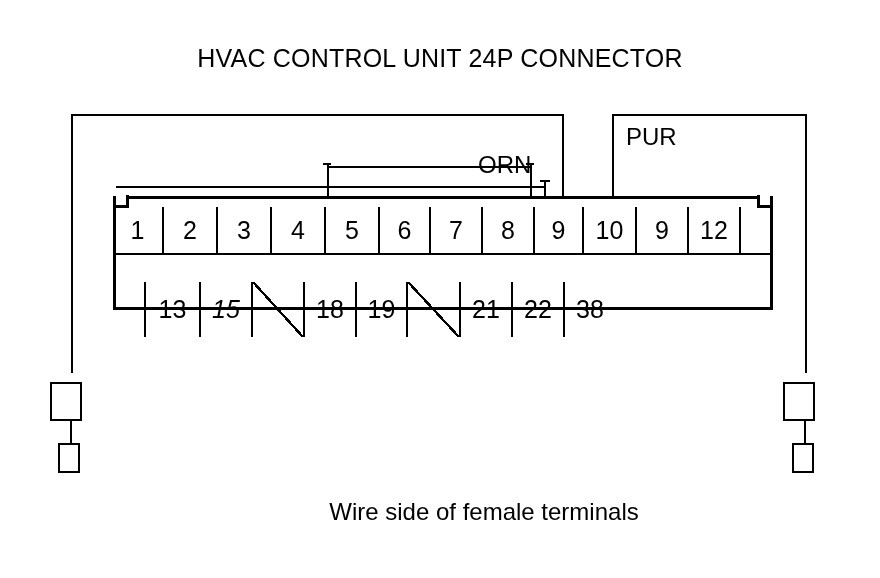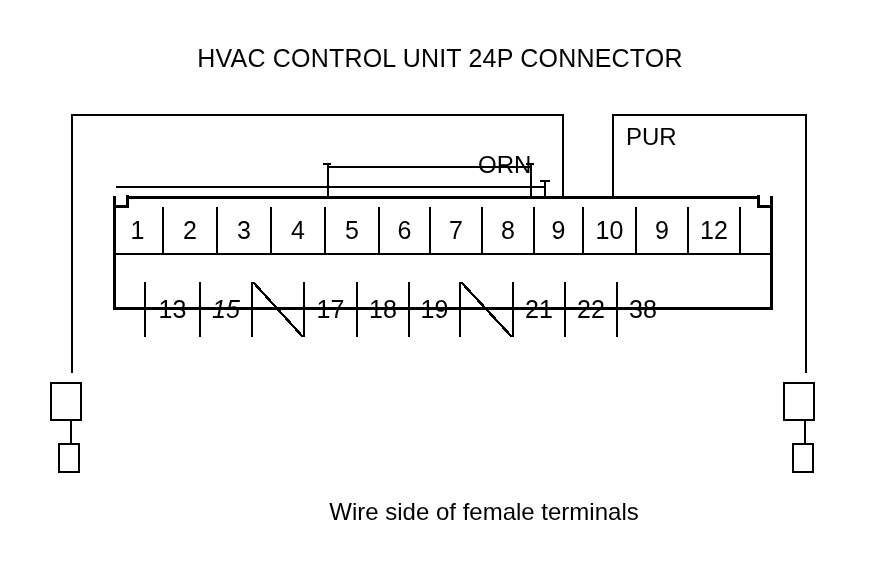--- a/index.html
+++ b/index.html
@@ -205,21 +205,20 @@
         <div class="cell" style="width: 53px; flex: 0 0 53px; text-align: right;">10</div>
         <div class="cell" style="width: 52px; flex: 0 0 52px;">9</div>
         <div class="cell" style="width: 52px; flex: 0 0 52px;">12</div>
         <div class="cell blank" style="width: 32px; flex: 0 0 32px;"></div>
       </div>
     <div id="row-bottom">
         <div class="cell blank" style="width: 33px; flex: 0 0 33px;"></div>
         <div class="cell" style="width: 55px; flex: 0 0 55px;">13</div>
         <div class="cell" style="width: 52px; flex: 0 0 52px; font-style: italic;">15</div>
         <div class="cell slash" style="width: 52px; flex: 0 0 52px;"></div>
-        <div class="cell" style="width: 53px; flex: 0 0 53px;">17</div>
         <div class="cell" style="width: 52px; flex: 0 0 52px;">18</div>
         <div class="cell" style="width: 51px; flex: 0 0 51px;">19</div>
         <div class="cell slash" style="width: 53px; flex: 0 0 53px;"></div>
         <div class="cell" style="width: 52px; flex: 0 0 52px;">21</div>
         <div class="cell" style="width: 52px; flex: 0 0 52px;">22</div>
         <div class="cell" style="width: 50px; flex: 0 0 50px;">38</div>
       </div>
   <div class="notch-step" style="height: 3px; width: 13px; top: 9px; left: 3px;"></div>
       <div class="notch-step" style="width: 3px; height: 12px; top: -1px; left: 13px;"></div>
       <div class="notch-step" style="height: 3px; width: 13px; top: 9px; right: 3px;"></div>

